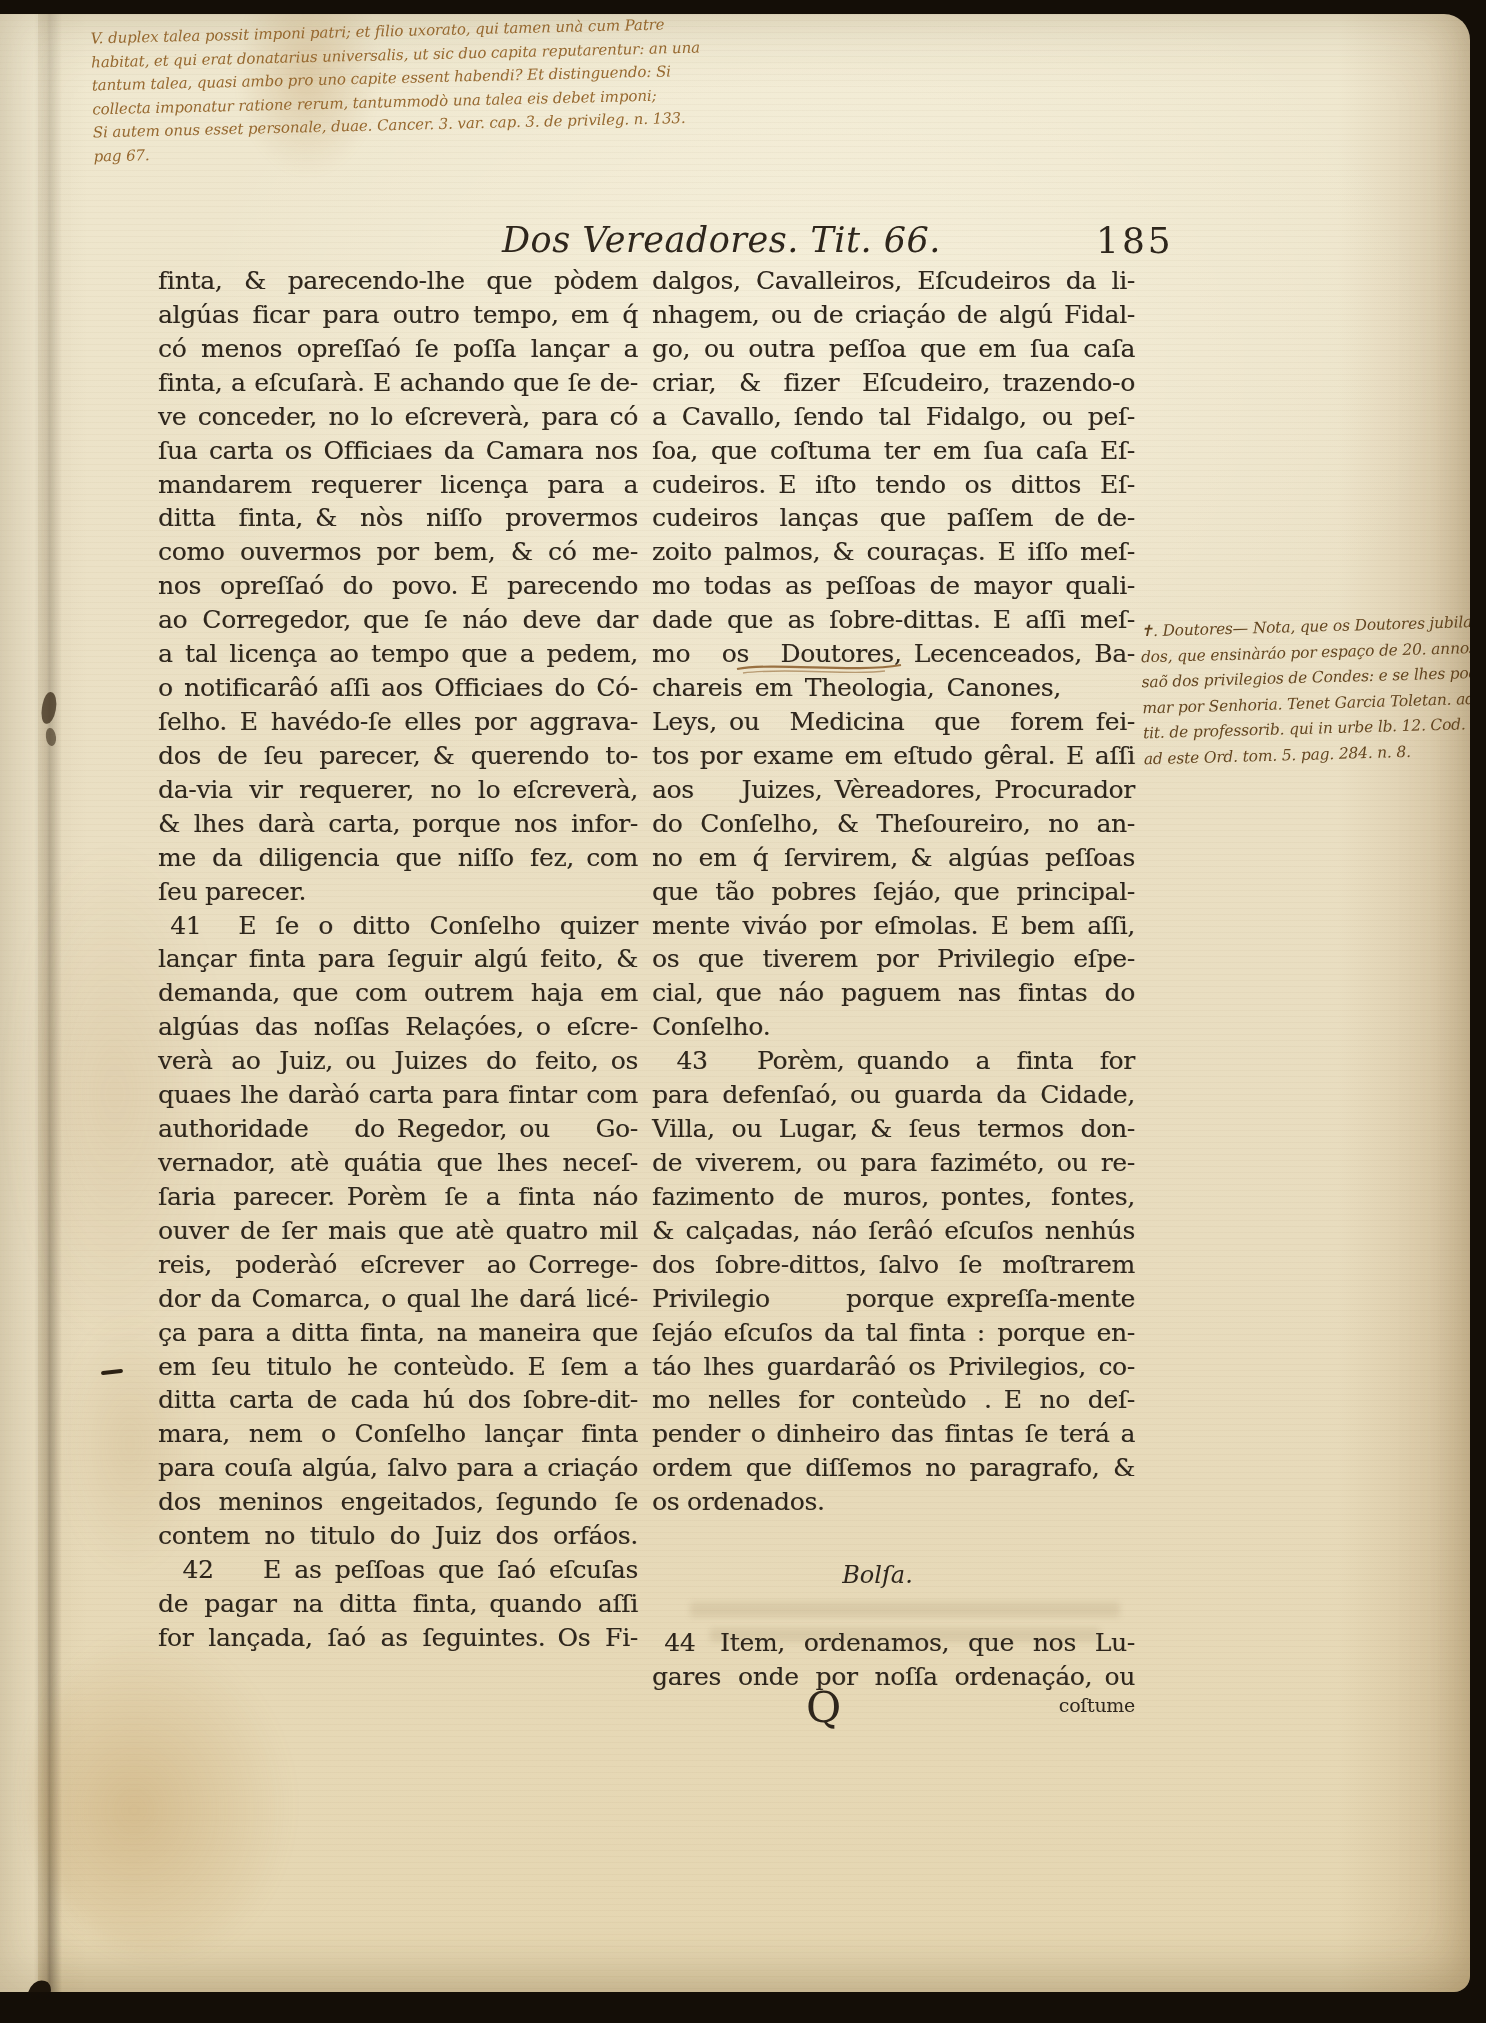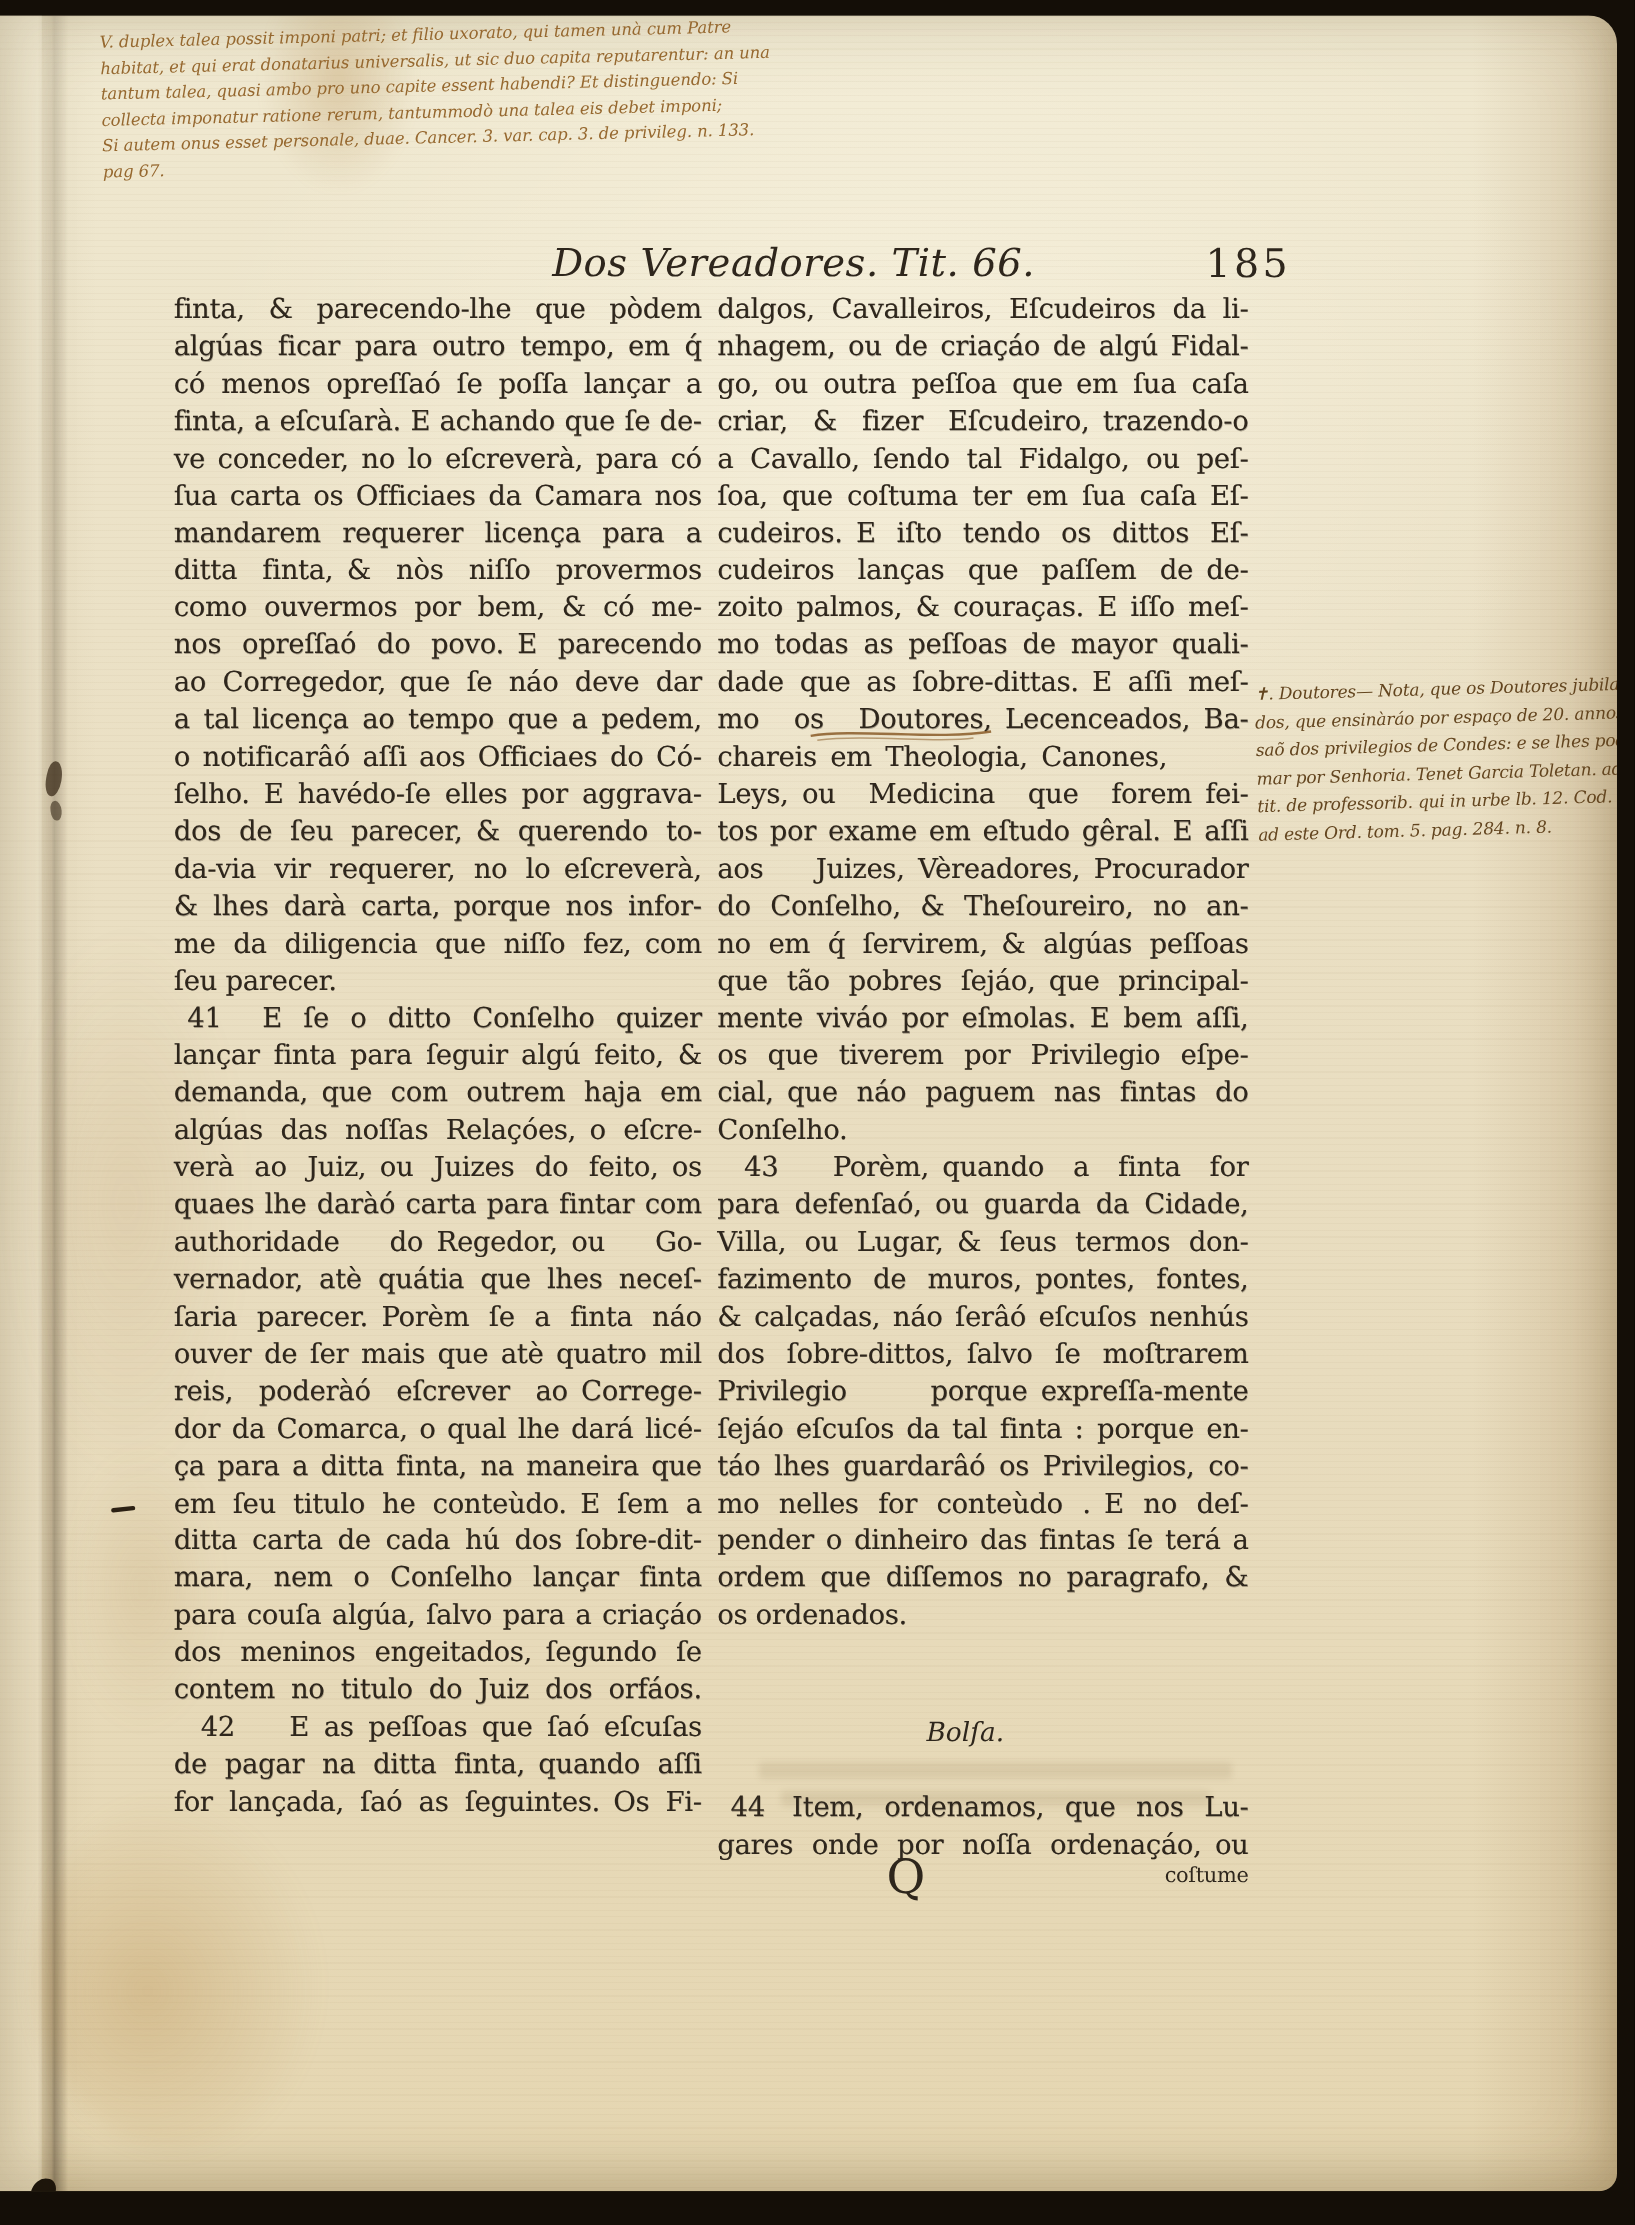--- a/index.html
+++ b/index.html
@@ -158,20 +158,21 @@
         <div class="tline">do Conſelho, &amp; Theſoureiro, no an-</div>
         <div class="tline">no em q́ ſervirem, &amp; algúas peſſoas</div>
         <div class="tline">que tão pobres ſejáo, que principal-</div>
         <div class="tline">mente viváo por eſmolas. E bem aſſi,</div>
         <div class="tline">os que tiverem por Privilegio eſpe-</div>
         <div class="tline">cial, que náo paguem nas fintas do</div>
         <div class="tline nojust">Conſelho.</div>
         <div class="tline">  43  Porèm, quando a finta for</div>
         <div class="tline">para defenſaó, ou guarda da Cidade,</div>
         <div class="tline">Villa, ou Lugar, &amp; ſeus termos don-</div>
+        <div class="tline">de viverem, ou para faziméto, ou re-</div>
         <div class="tline">fazimento de muros, pontes, fontes,</div>
         <div class="tline">&amp; calçadas, náo ſerâó eſcuſos nenhús</div>
         <div class="tline">dos ſobre-dittos, ſalvo ſe moſtrarem</div>
         <div class="tline">Privilegio porque expreſſa-mente</div>
         <div class="tline">ſejáo eſcuſos da tal finta : porque en-</div>
         <div class="tline">táo lhes guardarâó os Privilegios, co-</div>
         <div class="tline">mo nelles for conteùdo . E no deſ-</div>
         <div class="tline">pender o dinheiro das fintas ſe terá a</div>
         <div class="tline">ordem que diſſemos no paragrafo, &amp;</div>
         <div class="tline nojust">os ordenados.</div>

